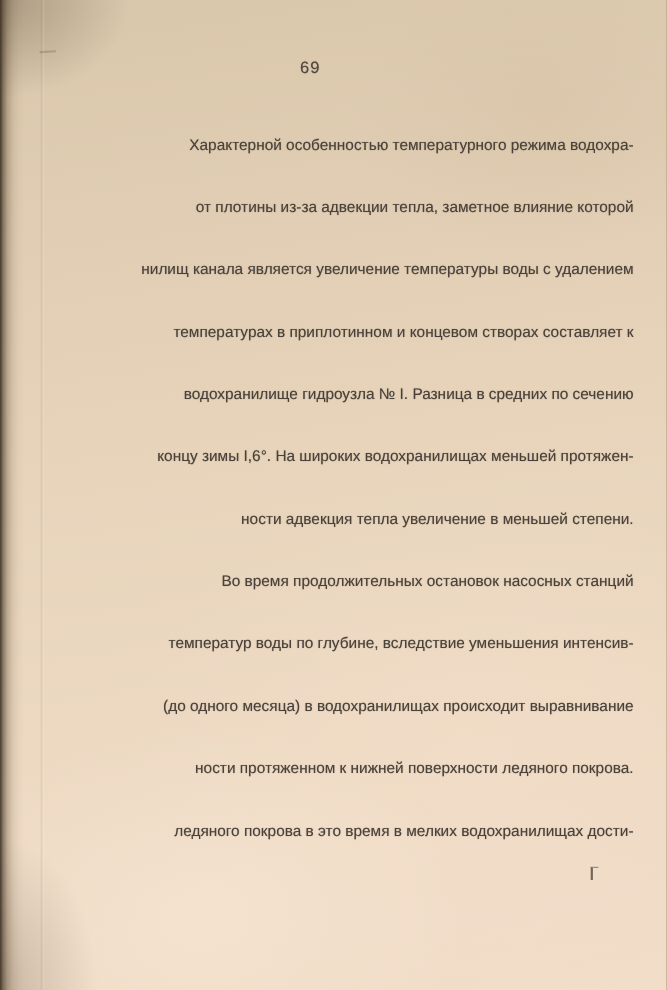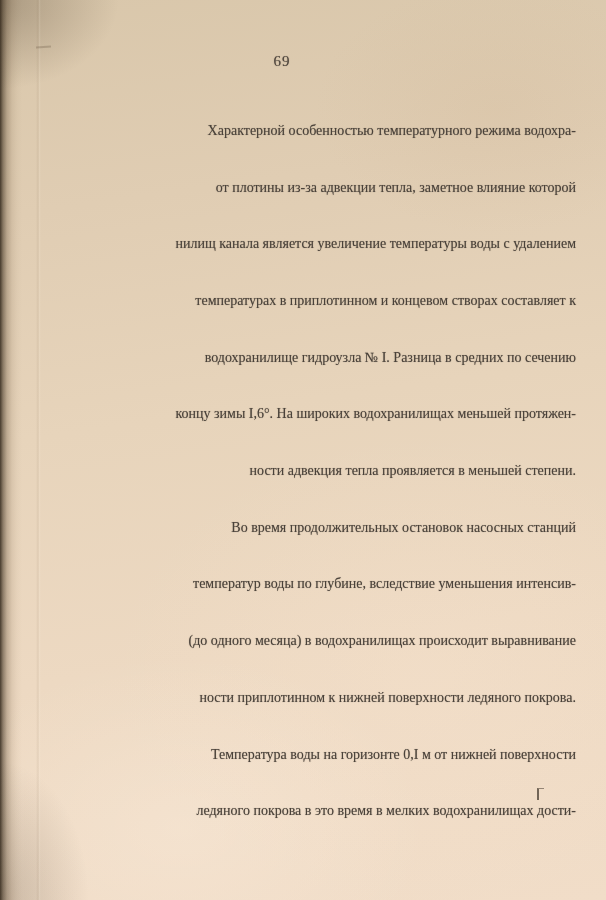--- a/index.html
+++ b/index.html
@@ -5,21 +5,21 @@
   html, body {
     margin: 0;
     padding: 0;
     background: #b5a488;
   }
   .page {
     position: relative;
     width: 606px;
     height: 900px;
     overflow: hidden;
-    font-family: Liberation Serif, serif;
+    font-family: Liberation Sans, sans-serif;
     background:
       radial-gradient(ellipse 260px 180px at 82% 12%, rgba(205,178,145,0.18), transparent 70%),
       radial-gradient(ellipse 340px 240px at 30% 92%, rgba(255,242,228,0.30), transparent 72%),
       radial-gradient(ellipse 420px 320px at 70% 75%, rgba(250,230,210,0.25), transparent 75%),
       linear-gradient(172deg, #d9c7ab 0%, #e0cdb3 22%, #e7d4bb 45%, #edd9c2 70%, #f1ddc8 100%);
   }
   
   .left-edge {
     position: absolute;
     top: 0; left: 0; bottom: 0;
@@ -106,26 +106,25 @@
 
   <div class="page-number">69</div>
 
   <div class="text-block">
     <div class="line indent">Характерной особенностью температурного режима водохра-</div>
     <div class="line">от плотины из-за адвекции тепла, заметное влияние которой</div>
     <div class="line">нилищ канала является увеличение температуры воды с удалением</div>
     <div class="line">температурах в приплотинном и концевом створах составляет к</div>
     <div class="line">водохранилище гидроузла № I. Разница в средних по сечению</div>
     <div class="line">концу зимы I,6°. На широких водохранилищах меньшей протяжен-</div>
-    <div class="line">ности адвекция тепла проявляется в меньшей степени.</div>
+    <div class="line">ности адвекция тепла увеличение в меньшей степени.</div>
     <div class="line indent">Во время продолжительных остановок насосных станций</div>
     <div class="line">температур воды по глубине, вследствие уменьшения интенсив-</div>
     <div class="line">(до одного месяца) в водохранилищах происходит выравнивание</div>
-    <div class="line">ности приплотинном к нижней поверхности ледяного покрова.</div>
-    <div class="line">Температура воды на горизонте 0,I м от нижней поверхности</div>
+    <div class="line">ности протяженном к нижней поверхности ледяного покрова.</div>
     <div class="line">ледяного покрова в это время в мелких водохранилищах дости-</div>
     
     
     
     
     
     
     
     
     

